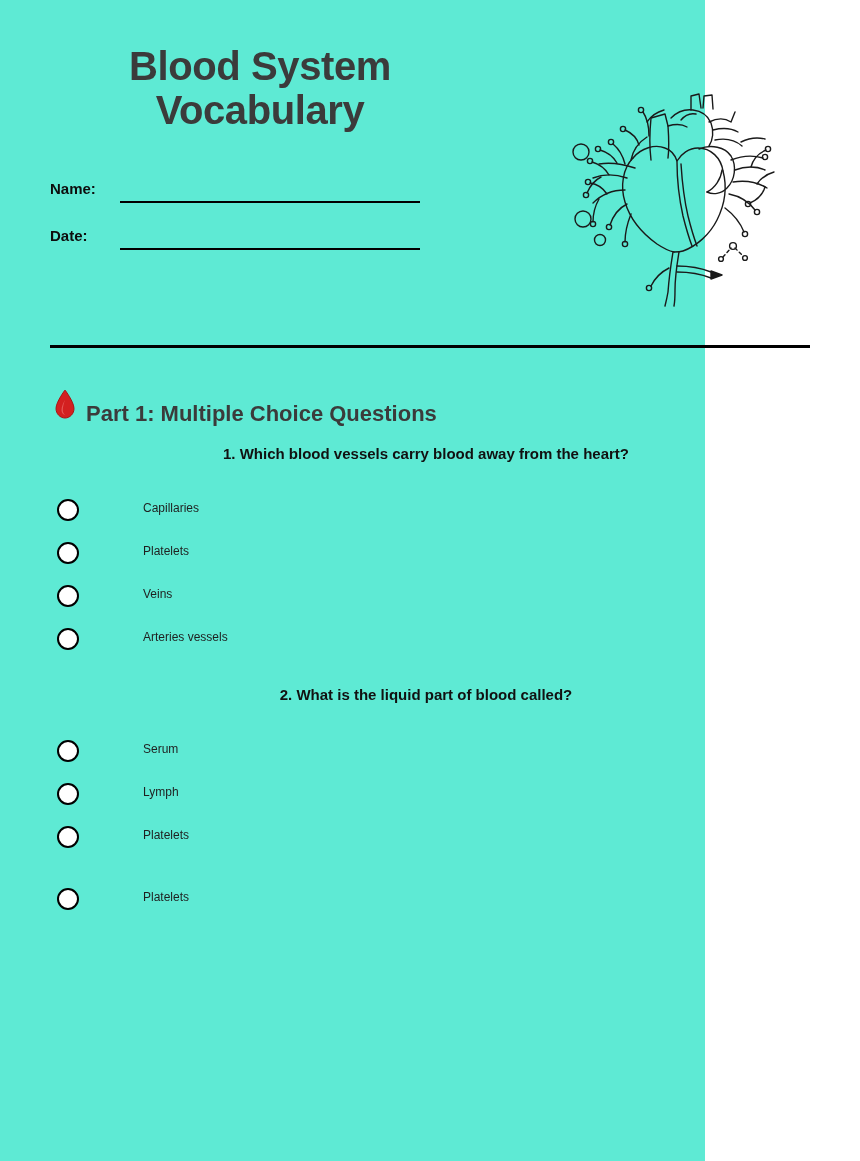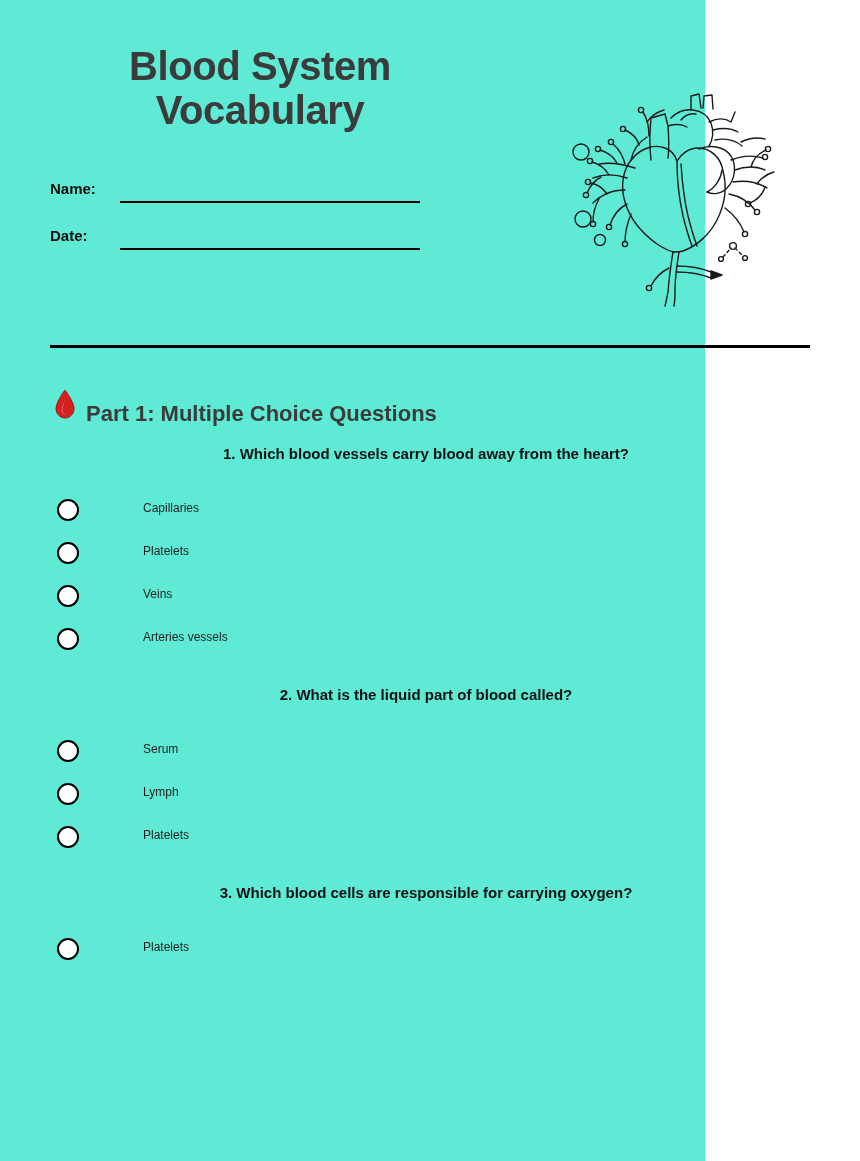--- a/index.html
+++ b/index.html
@@ -315,21 +315,20 @@
         <span class="opt-circle"></span>
         <span class="opt-label">Lymph</span>
       </div>
       <div class="option-row">
         <span class="opt-circle"></span>
         <span class="opt-label">Platelets</span>
       </div>
     </div>
 
     <div class="question-block">
-      <p class="q-text">3. Which blood cells are responsible for carrying oxygen?</p>
       <div class="option-row">
         <span class="opt-circle"></span>
         <span class="opt-label">Platelets</span>
       </div>
     </div>
 
   </div>
 </div>
 
 </body></html>

